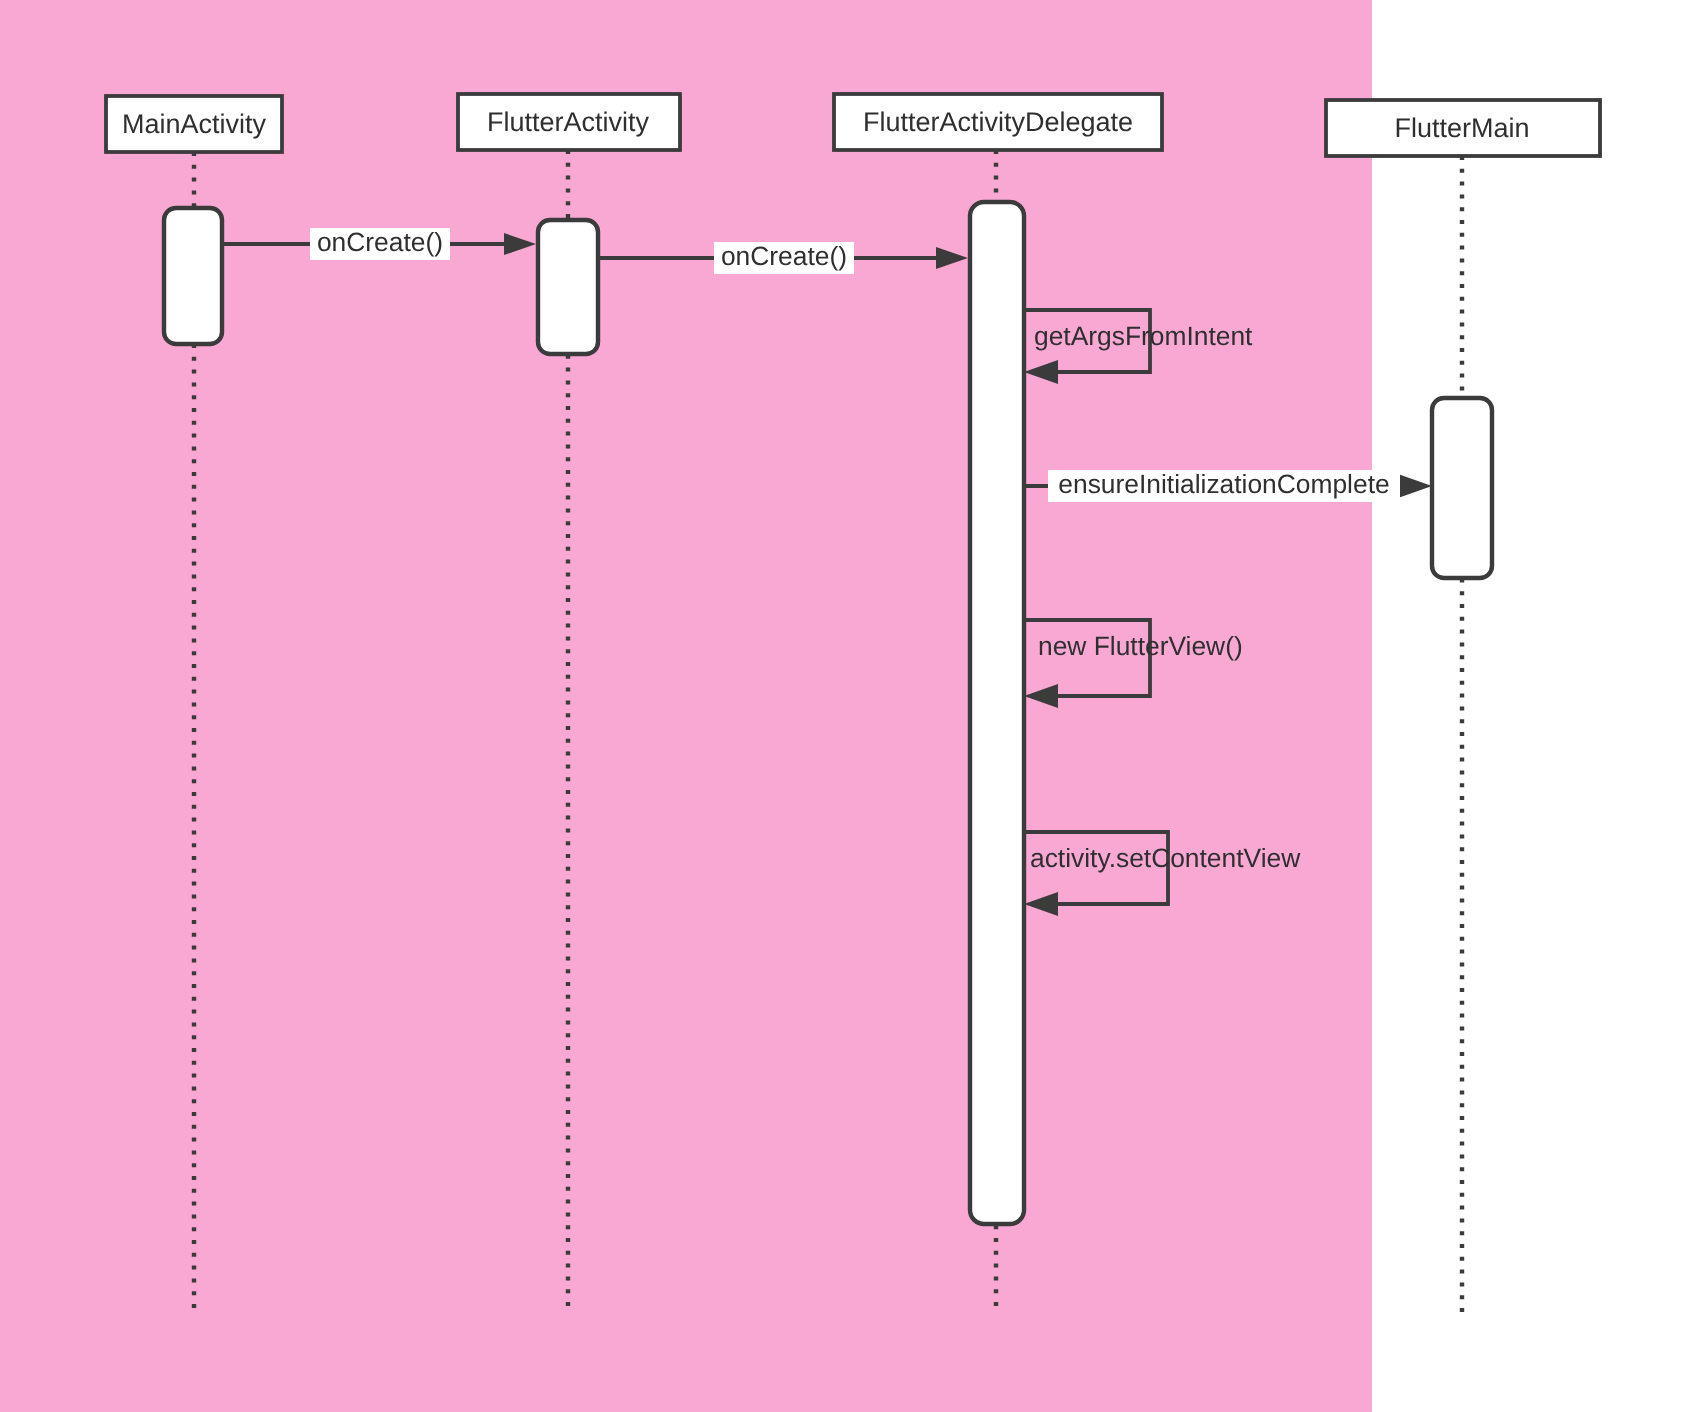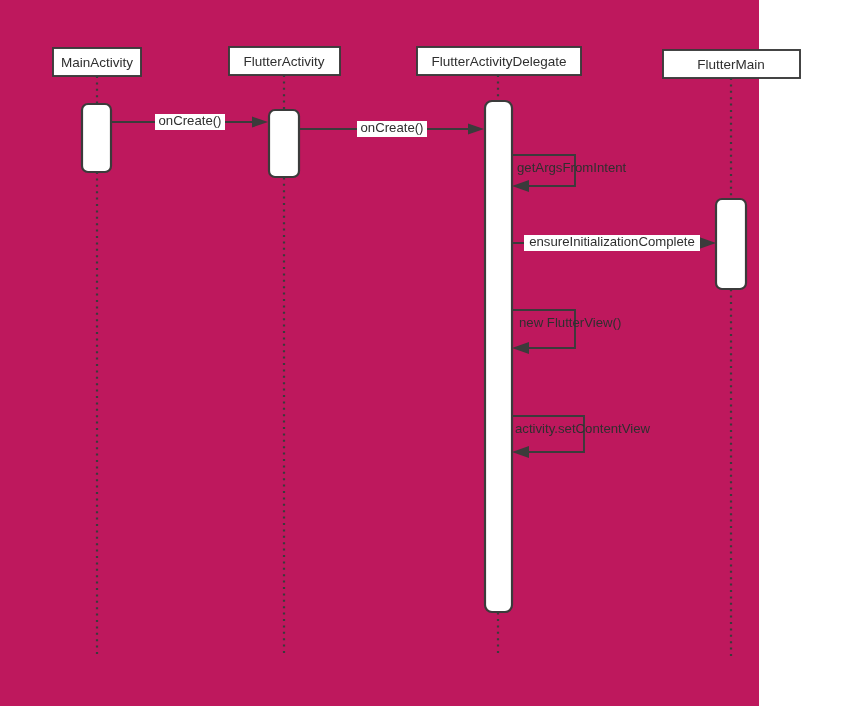--- a/index.html
+++ b/index.html
@@ -9,23 +9,23 @@
     background: #ffffff;
   }
   body {
     font-family: "Liberation Sans", sans-serif;
     width: 854px;
     height: 706px;
     overflow: hidden;
   }
   #diagram-root {
     position: relative;
-    width: 759px;
+    width: 686px;
     height: 706px;
-    background: #be185d;
+    background: #f9a8d4;
   }
   svg#seq-svg {
     position: absolute;
     left: 0;
     top: 0;
     width: 854px;
     height: 706px;
     display: block;
   }
   .lifeline-dash {

